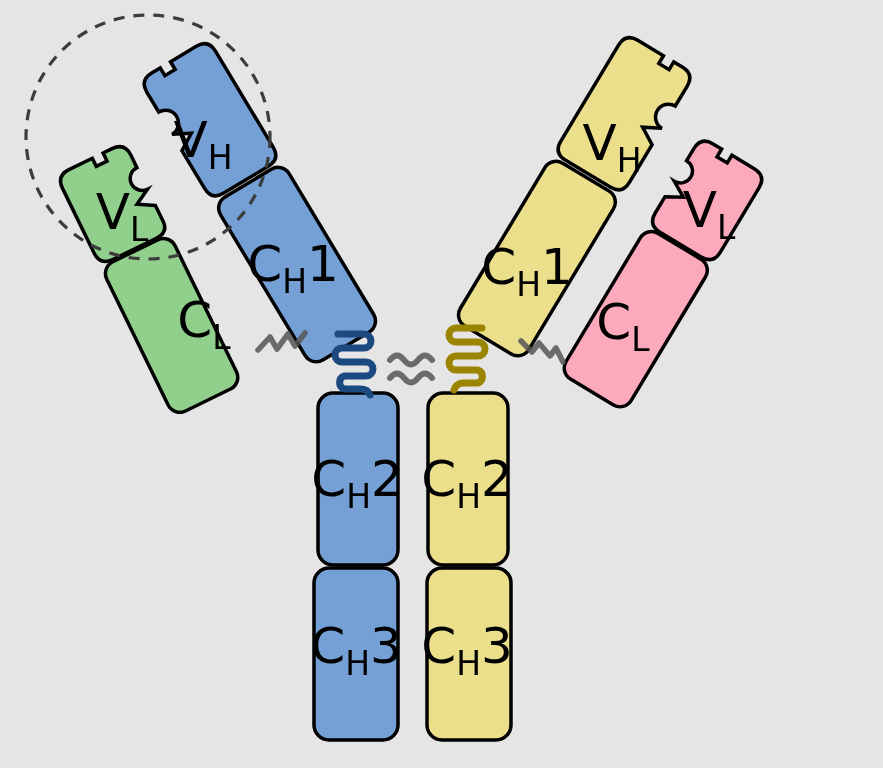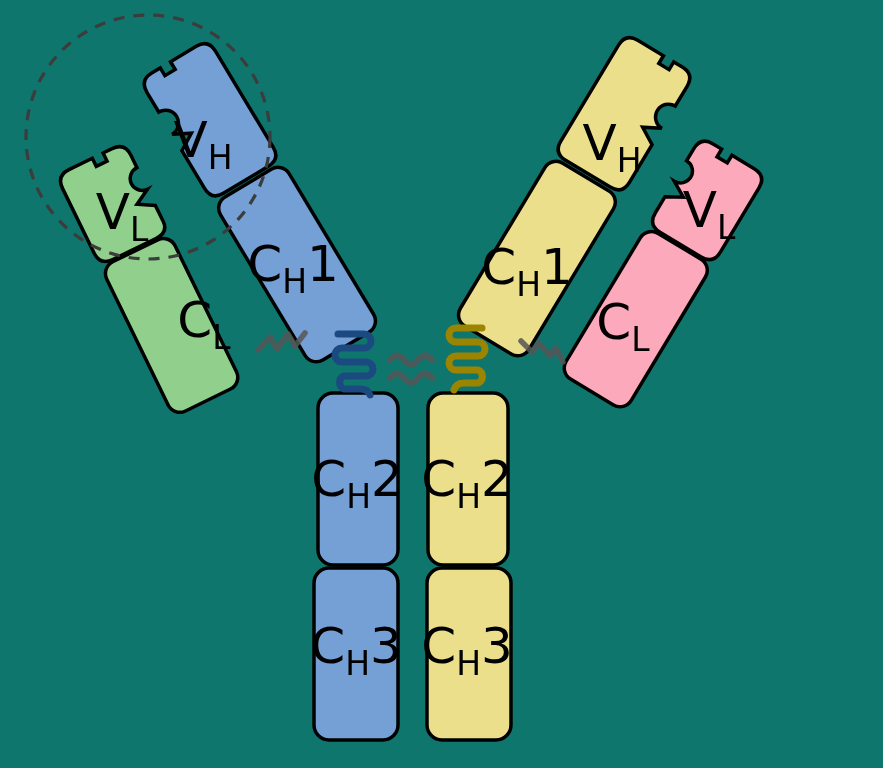--- a/index.html
+++ b/index.html
@@ -1,17 +1,17 @@
 <!DOCTYPE html>
 <html><head>
 <meta charset="utf-8">
 <style>
   html,body{margin:0;padding:0;background:#ffffff;}
   .canvas{
-    width:883px;height:768px;background:#0f766e;position:relative;overflow:hidden;
+    width:883px;height:768px;background:#e5e5e5;position:relative;overflow:hidden;
     font-family:"DejaVu Sans", sans-serif;
   }
   svg{display:block;}
   .domain{stroke:#000;stroke-width:3.5;}
   .coil{fill:none;stroke-width:7;stroke-linecap:round;stroke-linejoin:round;}
   .bond{fill:none;stroke-width:5.5;stroke-linecap:round;stroke-linejoin:round;opacity:.85;}
   .bond-wave{fill:none;stroke-width:6;stroke-linecap:round;opacity:.85;}
   .binding-circle{fill:none;stroke-width:3.2;stroke-dasharray:11 9;}
   .lbl{font-family:"DejaVu Sans", sans-serif;font-size:50px;fill:#000;}
   .lbl .sub{font-size:33px;}

